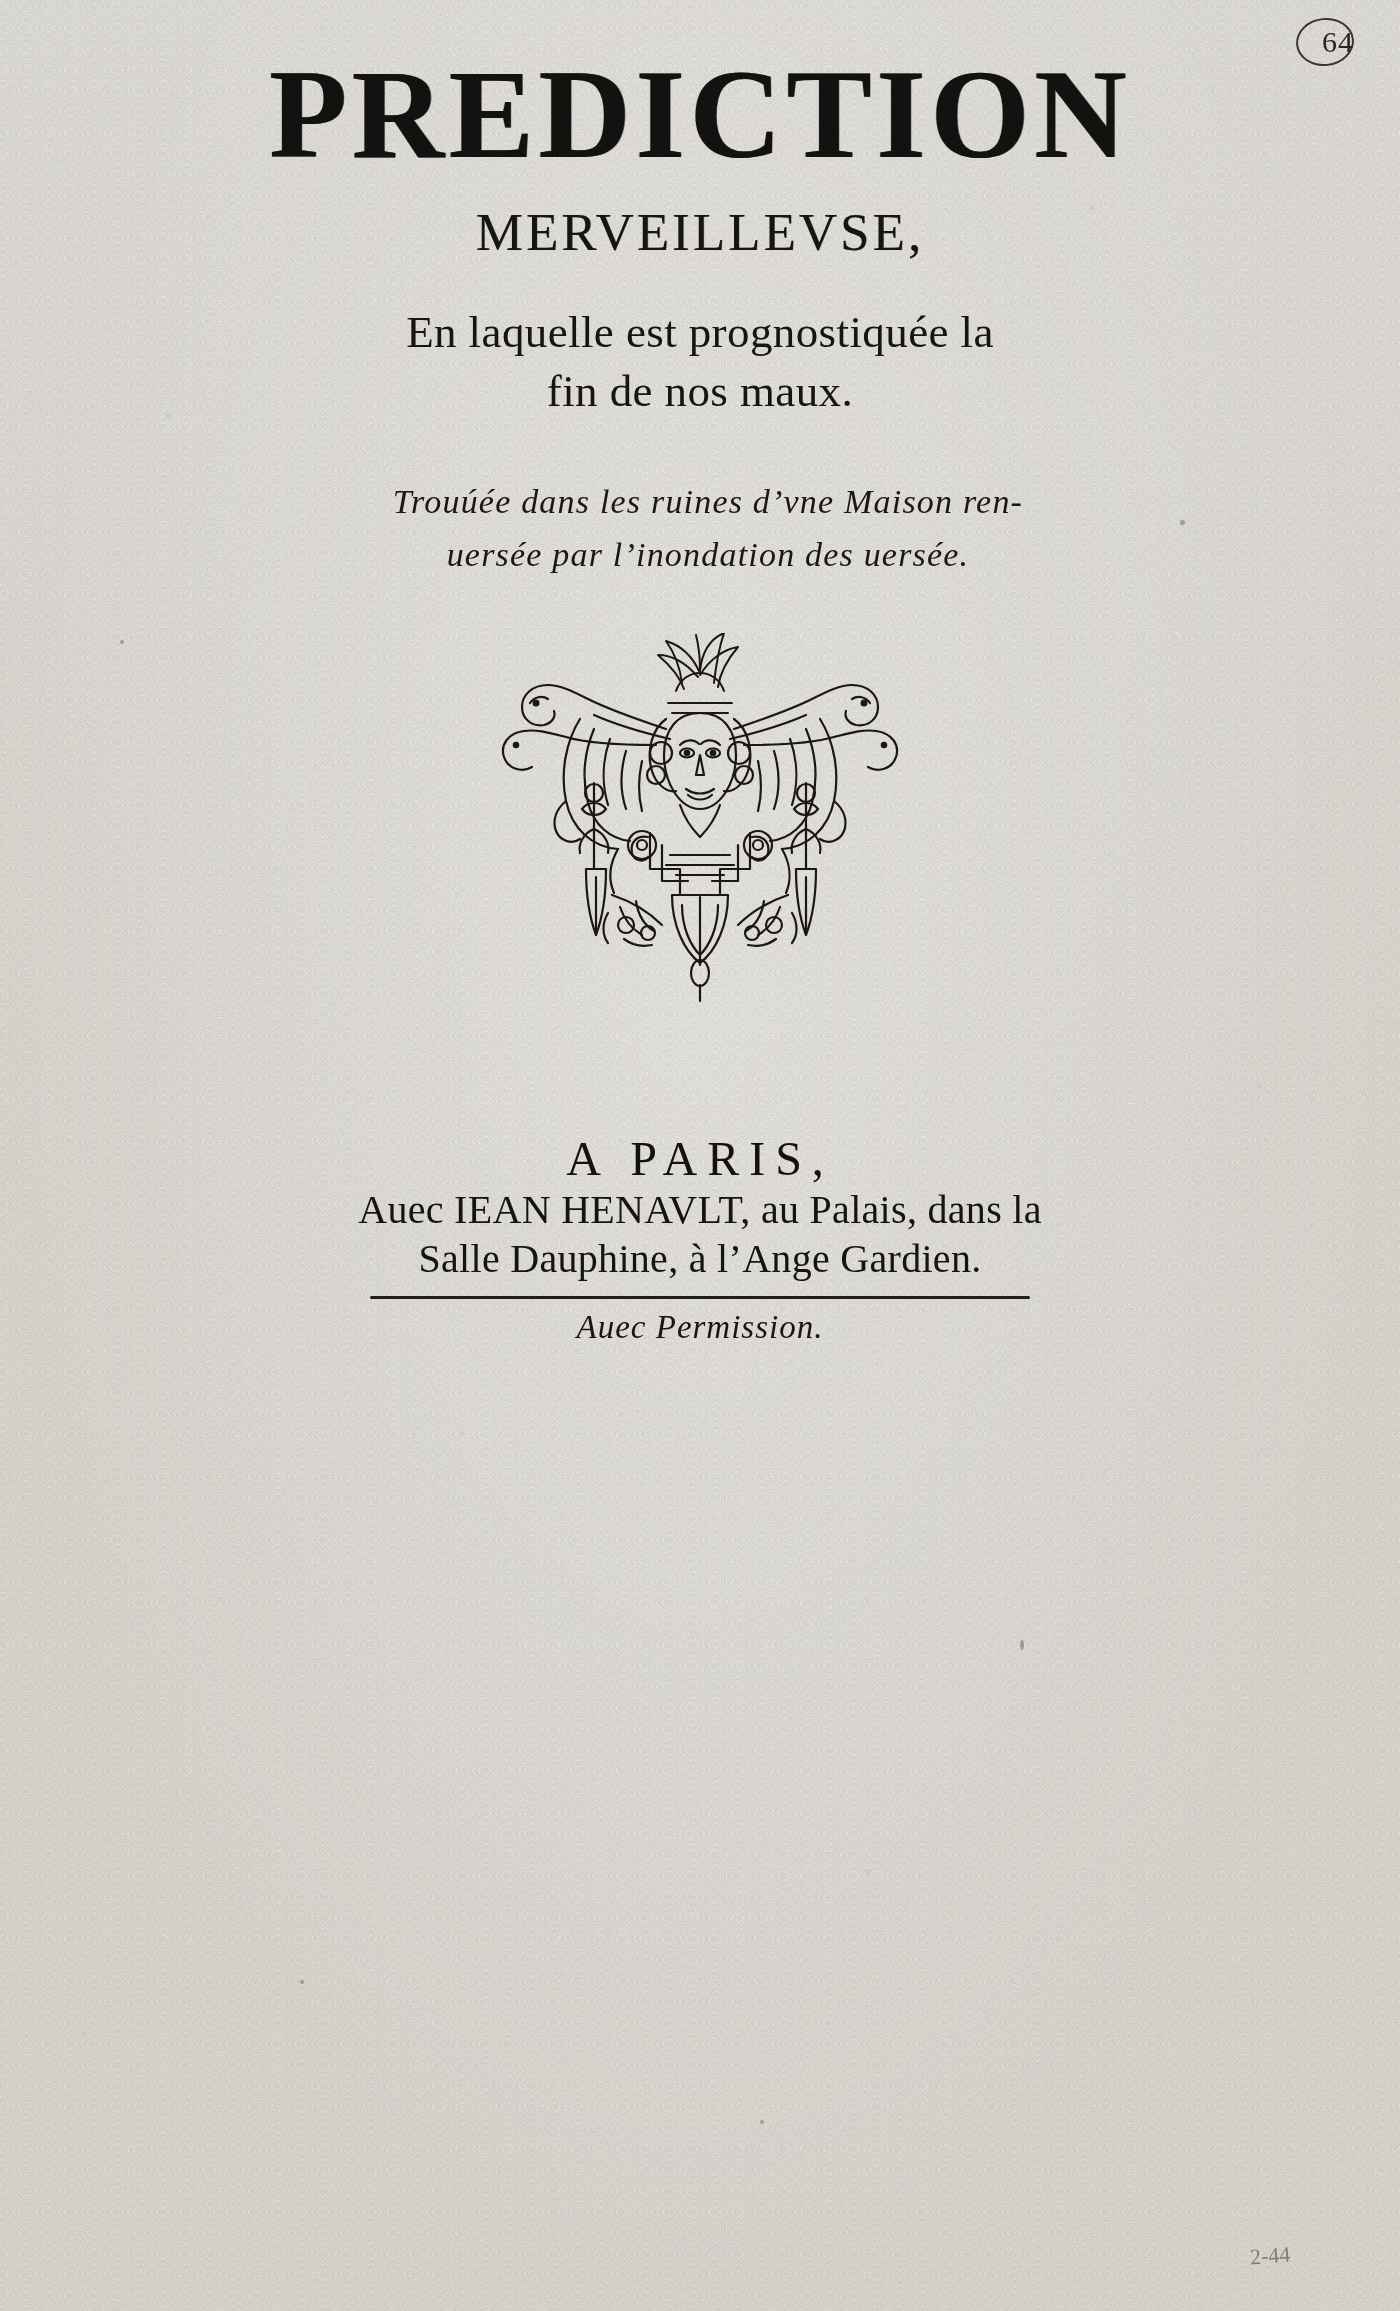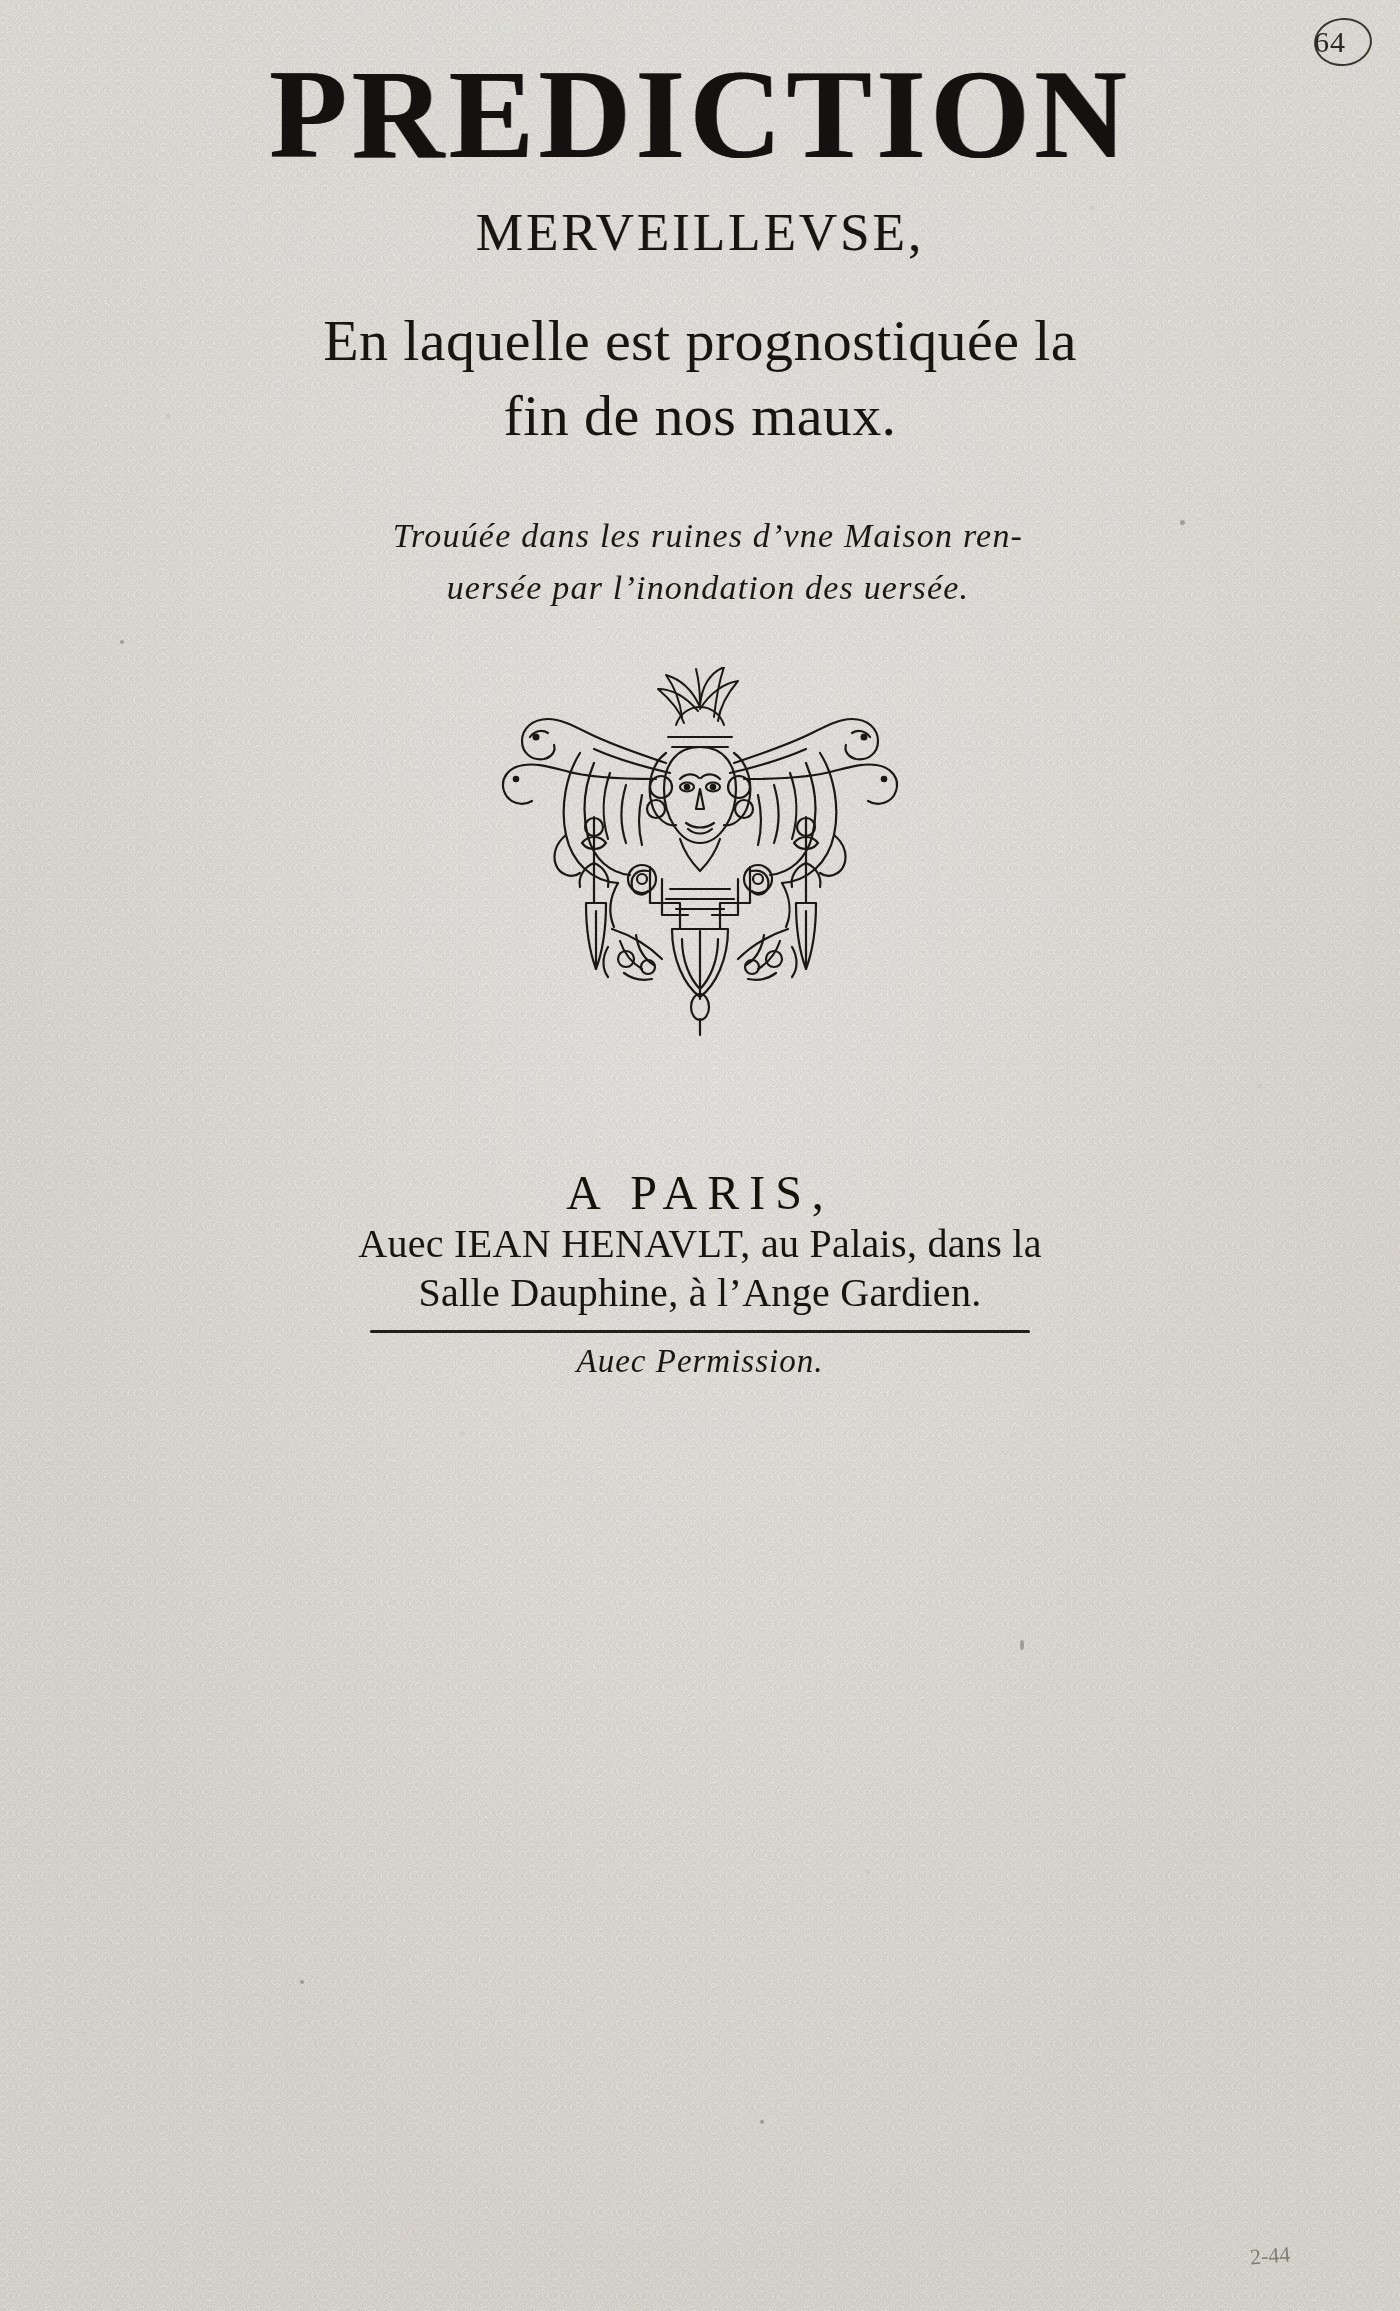--- a/index.html
+++ b/index.html
@@ -47,30 +47,30 @@
   #content {
     position: absolute;
     inset: 0;
     text-align: center;
     color: #16140f;
   }
 
   .folio {
     position: absolute;
     top: 18px;
-    right: 28px;
+    right: 46px;
     width: 58px;
     height: 48px;
     font-family: "Liberation Serif", serif;
     font-size: 30px;
     letter-spacing: 1px;
     color: #2a2722;
     display: flex;
     align-items: center;
-    justify-content: flex-start;
+    justify-content: flex-end;
   }
   .folio .ellipse {
     position: absolute;
     inset: 0;
     border: 2px solid #3a352c;
     border-radius: 50%;
     transform: rotate(-6deg);
   }
   .folio span { position: relative; z-index: 2; }
 
@@ -90,21 +90,21 @@
     font-size: 53px;
     line-height: 1;
     letter-spacing: 3px;
     font-family: "Liberation Serif", serif;
     color: #17150f;
     text-shadow: 0.5px 0.3px 0 rgba(0,0,0,0.35);
   }
 
   .blurb {
     margin-top: 44px;
-    font-size: 58px;
+    font-size: 45px;
     line-height: 1.30;
     font-family: "Liberation Serif", serif;
     color: #17150f;
     letter-spacing: 0.4px;
   }
   .blurb .l { display: block; }
 
   .italic-note {
     margin-top: 56px;
     font-size: 34px;

